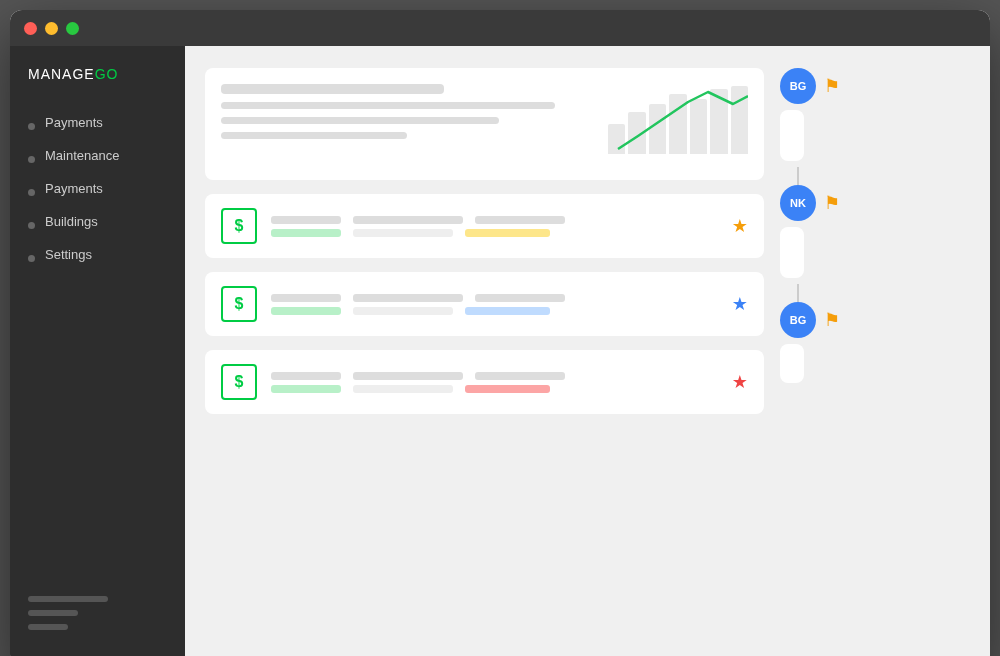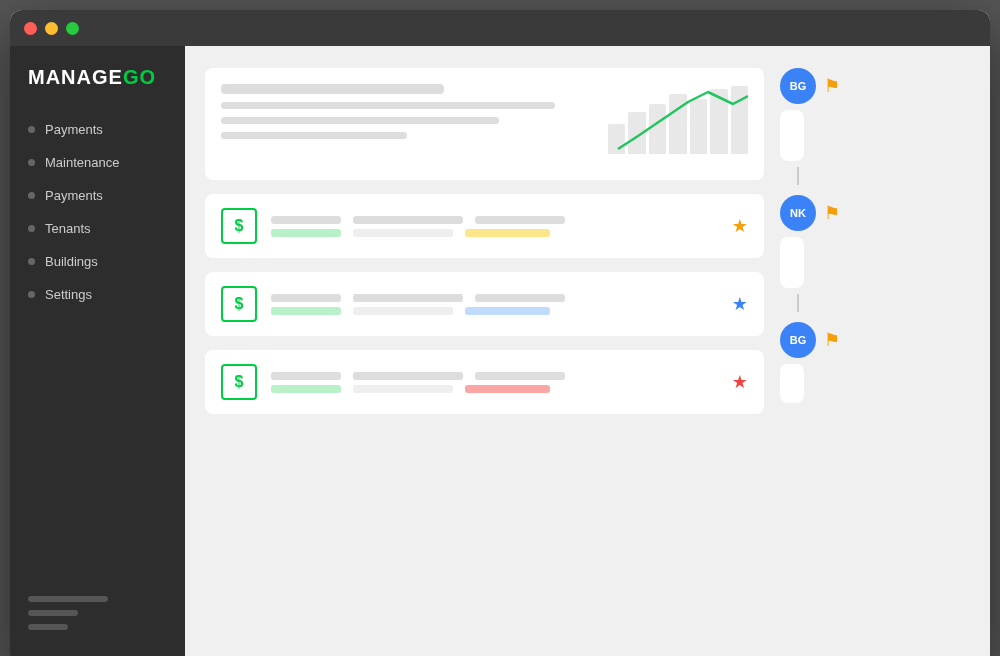--- a/index.html
+++ b/index.html
@@ -47,29 +47,29 @@
     .sidebar {
       width: 175px;
       background: #2d2d2d;
       display: flex;
       flex-direction: column;
       padding: 20px 0;
       flex-shrink: 0;
     }
     .logo {
       padding: 0 18px 24px;
-      font-size: 20px;
-      font-weight: 700;
+      font-size: 14px;
+      font-weight: 400;
       letter-spacing: 1px;
     }
     .logo span.manage { color: #fff; }
     .logo span.go { color: #00cc44; }
     .nav-item {
       display: flex;
-      align-items: center;
+      align-items: flex-end;
       gap: 10px;
       padding: 9px 18px;
       color: #ccc;
       font-size: 13px;
       cursor: pointer;
       transition: background 0.15s;
     }
     .nav-dot {
       width: 7px;
       height: 7px;
@@ -103,21 +103,20 @@
     .left-panel {
       flex: 1;
       display: flex;
       flex-direction: column;
       gap: 14px;
     }
     .right-panel {
       width: 190px;
       display: flex;
       flex-direction: column;
-      gap: 10px;
       flex-shrink: 0;
     }
     
     .chart-card {
       background: #fff;
       border-radius: 8px;
       padding: 16px;
       display: flex;
       gap: 16px;
       align-items: flex-start;
@@ -287,24 +286,20 @@
       <div class="nav-item">
         <div class="nav-dot"></div>
         <span>Maintenance</span>
       </div>
       <div class="nav-item">
         <div class="nav-dot"></div>
         <span>Payments</span>
       </div>
       <div class="nav-item">
         <div class="nav-dot"></div>
-        <span>Tenants</span>
-      </div>
-      <div class="nav-item">
-        <div class="nav-dot"></div>
         <span>Buildings</span>
       </div>
       <div class="nav-item">
         <div class="nav-dot"></div>
         <span>Settings</span>
       </div>
 
       <div class="sidebar-bottom">
         <div class="sidebar-bar wide"></div>
         <div class="sidebar-bar med"></div>

